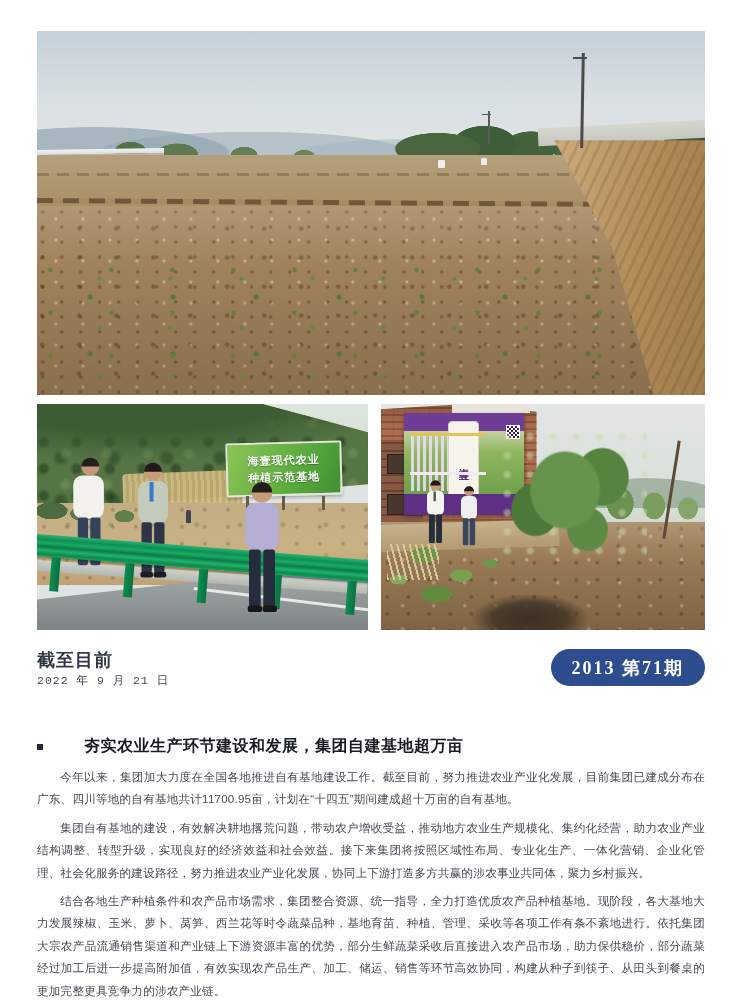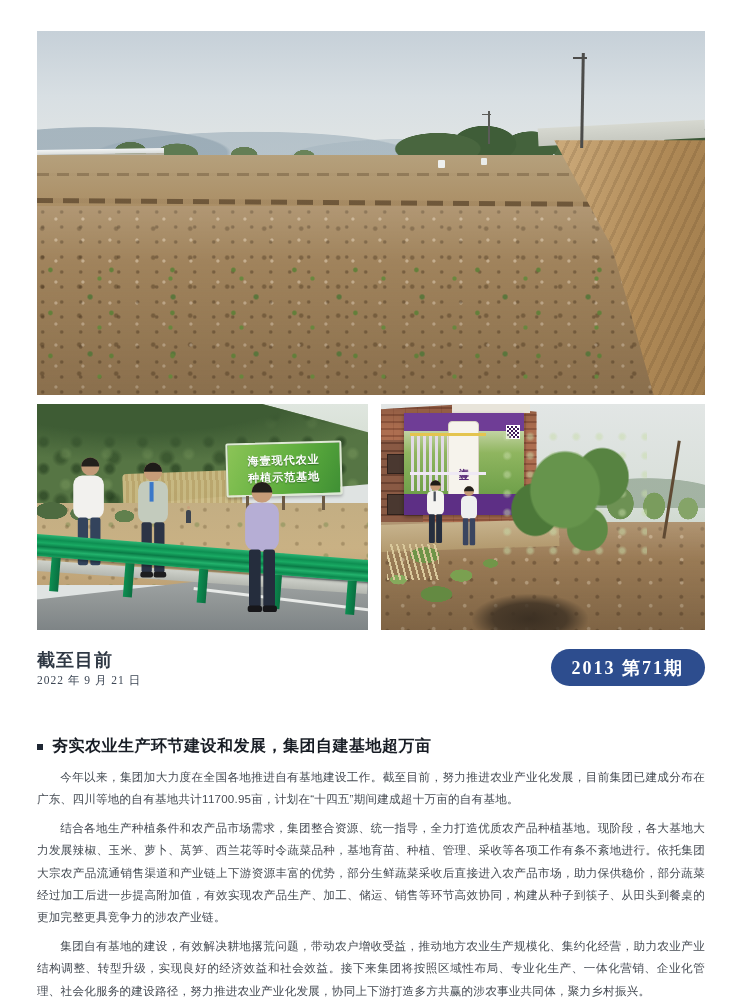--- a/index.html
+++ b/index.html
@@ -203,30 +203,30 @@
       radial-gradient(ellipse 40px 44px at 25% 60%, #4c7839 58%, transparent 62%),
       radial-gradient(ellipse 34px 36px at 60% 75%, #5d8a45 58%, transparent 62%),
       radial-gradient(circle at 40% 30%, rgba(200,220,170,.5) 2px, transparent 5px);
     background-repeat:no-repeat, no-repeat, no-repeat, no-repeat, repeat;
     background-size:auto, auto, auto, auto, 23px 19px; }
   .pr-stick { right:10%; top:16%; width:2.5px; height:44%; background:#5f4a33; transform:rotate(9deg); }
 
   
   .dept { position:absolute; left:37px; top:648px; font-family:"Liberation Serif", serif;
     font-weight:bold; font-size:18px; color:#2f3844; letter-spacing:1px; }
-  .date { position:absolute; left:37px; top:673px; font-family:Liberation Serif, serif;
+  .date { position:absolute; left:37px; top:673px; font-family:Liberation Mono, monospace;
     font-size:11.5px; color:#3c4654; letter-spacing:1px; }
   .badge { position:absolute; right:35px; top:649px; height:37px; padding:0 21px;
     background:#2d4d8e; border-radius:18.5px; color:#ffffff;
     font-family:"Liberation Serif", serif; font-weight:bold; font-size:18px;
     letter-spacing:2px; display:flex; align-items:center; }
   .headline-row { position:absolute; left:37px; top:736px; width:668px;
     display:flex; align-items:center; gap:9px; }
   .bullet { width:6px; height:6px; background:#1f2733; flex:0 0 auto; }
-  .headline { font-size:16px; font-weight:bold; color:#171c24; letter-spacing:.5px; }
+  .headline { font-size:16px; font-weight:bold; color:#171c24; letter-spacing:.5px;margin-left:32px; }
   .body-copy { position:absolute; left:37px; top:766px; width:668px; }
   .body-copy p { font-size:11.6px; line-height:22.4px; color:#454b53;
     text-align:justify; text-indent:2em; margin-bottom:6px; letter-spacing:.2px; }
 </style>
 </head>
 <body>
 
 <div class="page">
 
   <figure class="photo photo-top">
@@ -354,17 +354,17 @@
   <div class="dept">截至目前</div>
   <div class="date">2022 年 9 月 21 日</div>
   <div class="badge">2013 第71期</div>
 
   <div class="headline-row">
     <span class="bullet"></span>
     <h1 class="headline">夯实农业生产环节建设和发展，集团自建基地超万亩</h1>
   </div>
   <div class="body-copy">
     <p>今年以来，集团加大力度在全国各地推进自有基地建设工作。截至目前，努力推进农业产业化发展，目前集团已建成分布在广东、四川等地的自有基地共计11700.95亩，计划在“十四五”期间建成超十万亩的自有基地。</p>
+    <p>集团自有基地的建设，有效解决耕地撂荒问题，带动农户增收受益，推动地方农业生产规模化、集约化经营，助力农业产业结构调整、转型升级，实现良好的经济效益和社会效益。接下来集团将按照区域性布局、专业化生产、一体化营销、企业化管理、社会化服务的建设路径，努力推进农业产业化发展，协同上下游打造多方共赢的涉农事业共同体，聚力乡村振兴。</p>
     <p>结合各地生产种植条件和农产品市场需求，集团整合资源、统一指导，全力打造优质农产品种植基地。现阶段，各大基地大力发展辣椒、玉米、萝卜、莴笋、西兰花等时令蔬菜品种，基地育苗、种植、管理、采收等各项工作有条不紊地进行。依托集团大宗农产品流通销售渠道和产业链上下游资源丰富的优势，部分生鲜蔬菜采收后直接进入农产品市场，助力保供稳价，部分蔬菜经过加工后进一步提高附加值，有效实现农产品生产、加工、储运、销售等环节高效协同，构建从种子到筷子、从田头到餐桌的更加完整更具竞争力的涉农产业链。</p>
-    <p>集团自有基地的建设，有效解决耕地撂荒问题，带动农户增收受益，推动地方农业生产规模化、集约化经营，助力农业产业结构调整、转型升级，实现良好的经济效益和社会效益。接下来集团将按照区域性布局、专业化生产、一体化营销、企业化管理、社会化服务的建设路径，努力推进农业产业化发展，协同上下游打造多方共赢的涉农事业共同体，聚力乡村振兴。</p>
   </div>
 
 </div>
 
 </body></html>

